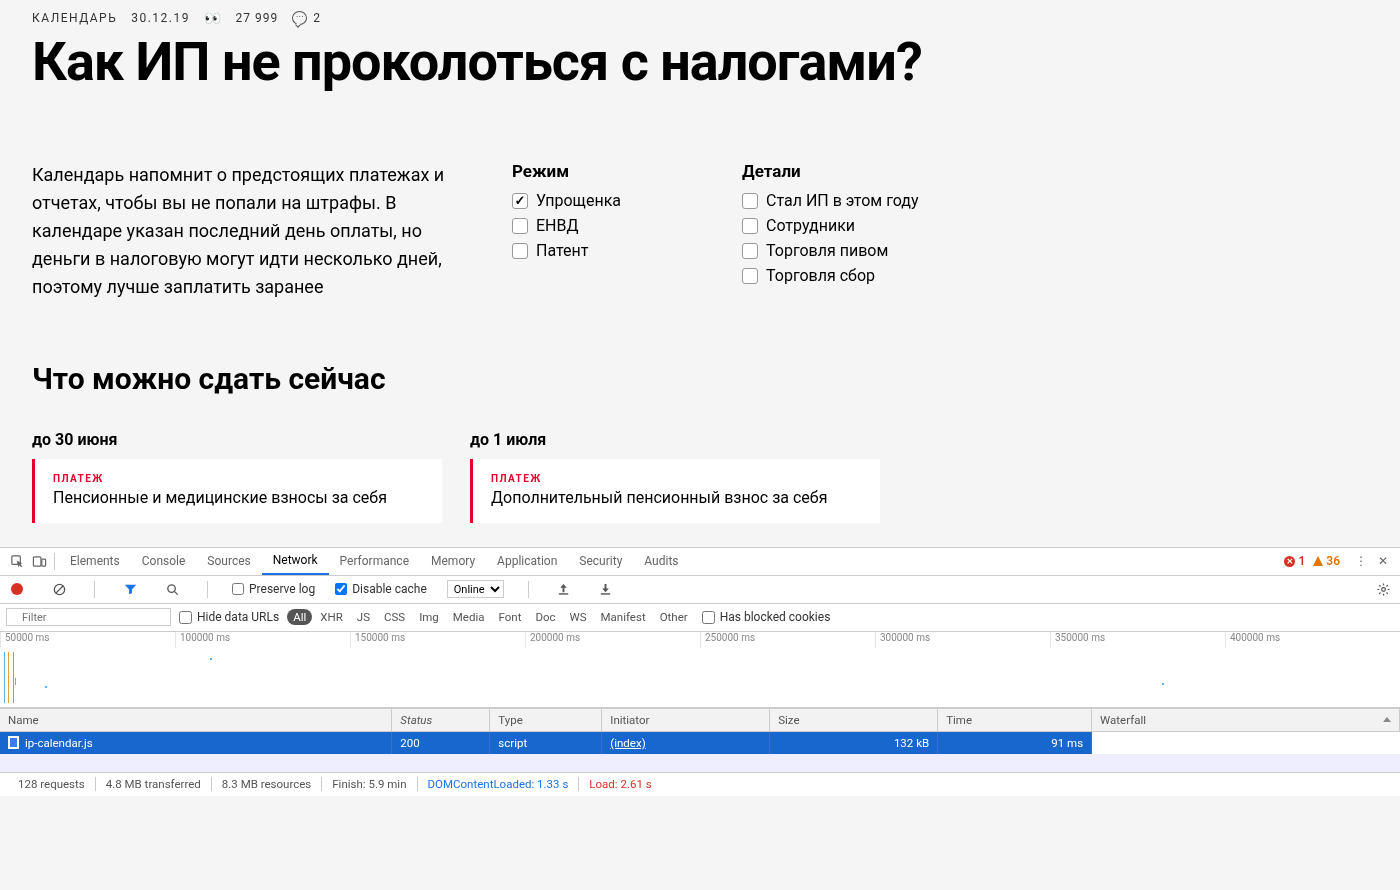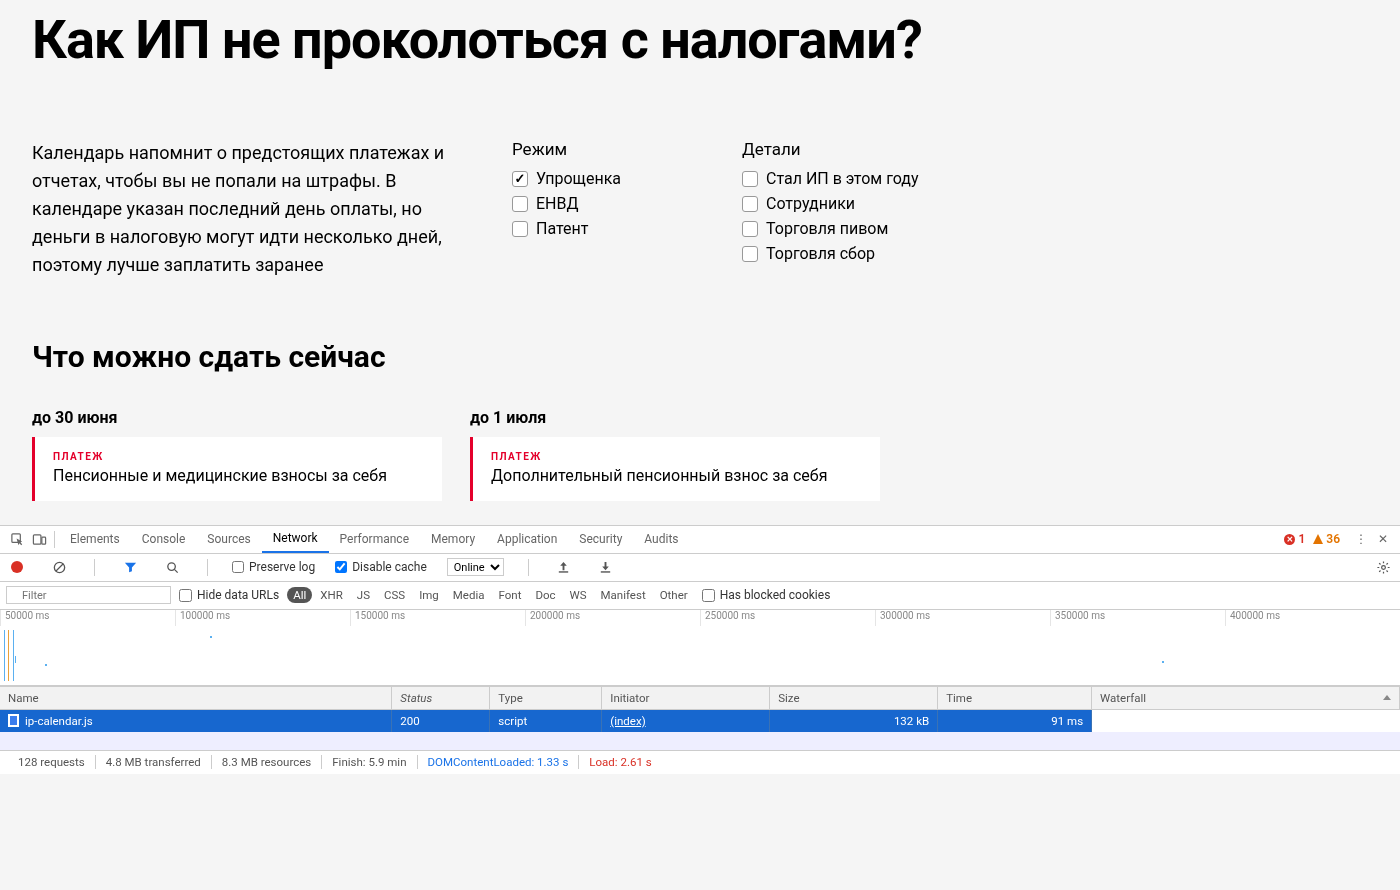--- a/index.html
+++ b/index.html
@@ -10,21 +10,21 @@
 .meta .eyes{font-size:14px;letter-spacing:0}
 .meta .views{letter-spacing:1px}
 .meta .cmt-wrap{display:flex;align-items:center;gap:6px}
 .meta .cmt-icon{width:15px;height:14px;border:1.3px solid #555;border-radius:50%;position:relative;display:inline-block}
 .meta .cmt-icon::before{content:"⋯";position:absolute;left:50%;top:45%;transform:translate(-50%,-55%);font-size:8px;color:#555;letter-spacing:0}
 .meta .cmt-icon::after{content:"";position:absolute;bottom:-3px;left:3px;width:3px;height:3px;border-left:1.3px solid #555;border-bottom:1.3px solid #555;transform:rotate(-45deg);background:#f5f5f5}
 h1{font-size:54px;font-weight:700;line-height:1.1;letter-spacing:-1px;margin-bottom:70px}
 .intro-row{display:flex;gap:60px;margin-bottom:60px}
 .intro-text{width:420px;font-size:18px;line-height:1.55}
 .options-col{min-width:170px}
-.options-col h4{font-size:17px;font-weight:400;margin-bottom:10px}
+.options-col h4{font-size:17px;font-weight:700;margin-bottom:10px}
 .chk{display:flex;align-items:center;gap:8px;margin-bottom:6px;font-size:16px;cursor:pointer}
 .chk .box{width:16px;height:16px;border:1.3px solid #999;border-radius:3px;background:#fff;display:flex;align-items:center;justify-content:center;flex-shrink:0}
 .chk.checked .box::after{content:"✓";font-size:13px;font-weight:700;line-height:1}
 h2{font-size:30px;font-weight:700;margin-bottom:34px}
 .cards{display:flex;gap:28px}
 .card-wrap{width:410px}
 .due{font-size:16px;font-weight:700;margin-bottom:10px}
 .card{background:#fff;border-left:3px solid #e4002b;padding:14px 18px 16px}
 .card .tag{font-size:10px;font-weight:700;letter-spacing:1.4px;color:#e4002b;margin-bottom:4px}
 .card .title{font-size:16px}
@@ -73,20 +73,30 @@
 .dt-footer span{padding:0 10px;border-right:1px solid #ccc}
 .dt-footer span:last-child{border-right:none}
 .dt-footer .dcl{color:#1a73e8}
 .dt-footer .load{color:#d93025}
 .svg-ico{width:15px;height:15px}
 </style>
 </head>
 <body>
 
 <div class="article">
+  <div class="meta">
+    <span class="cat">КАЛЕНДАРЬ</span>
+    <span>30.12.19</span>
+    <span class="eyes">👀</span>
+    <span class="views">27 999</span>
+    <span class="cmt-wrap">
+      <span class="cmt-icon"></span>
+      <span>2</span>
+    </span>
+  </div>
   <h1>Как ИП не проколоться с налогами?</h1>
 
   <div class="intro-row">
     <div class="intro-text">Календарь напомнит о предстоящих платежах и отчетах, чтобы вы не попали на штрафы. В календаре указан последний день оплаты, но деньги в налоговую могут идти несколько дней, поэтому лучше заплатить заранее</div>
     <div class="options-col">
       <h4>Режим</h4>
       <div id="modes">
           <div class="chk checked">
             <span class="box"></span>
             <span>Упрощенка</span>

